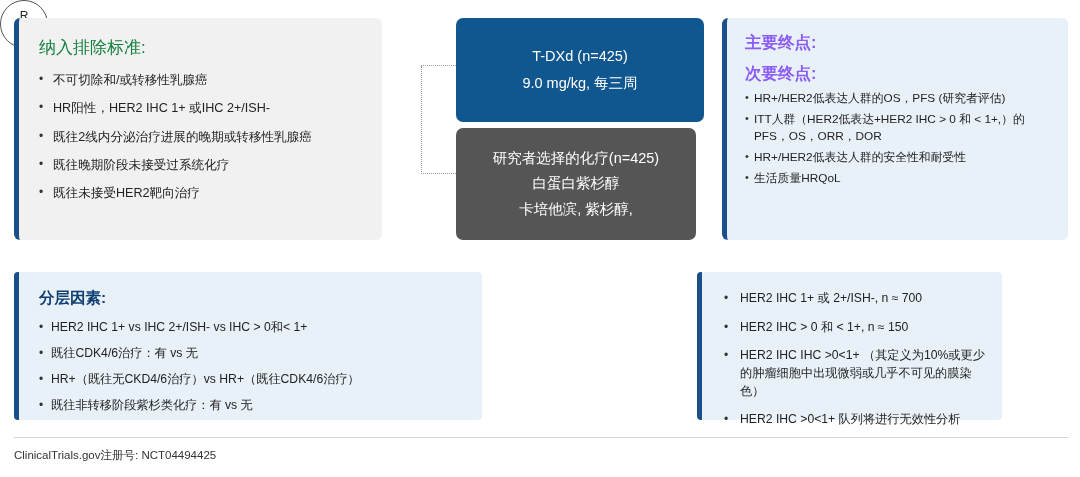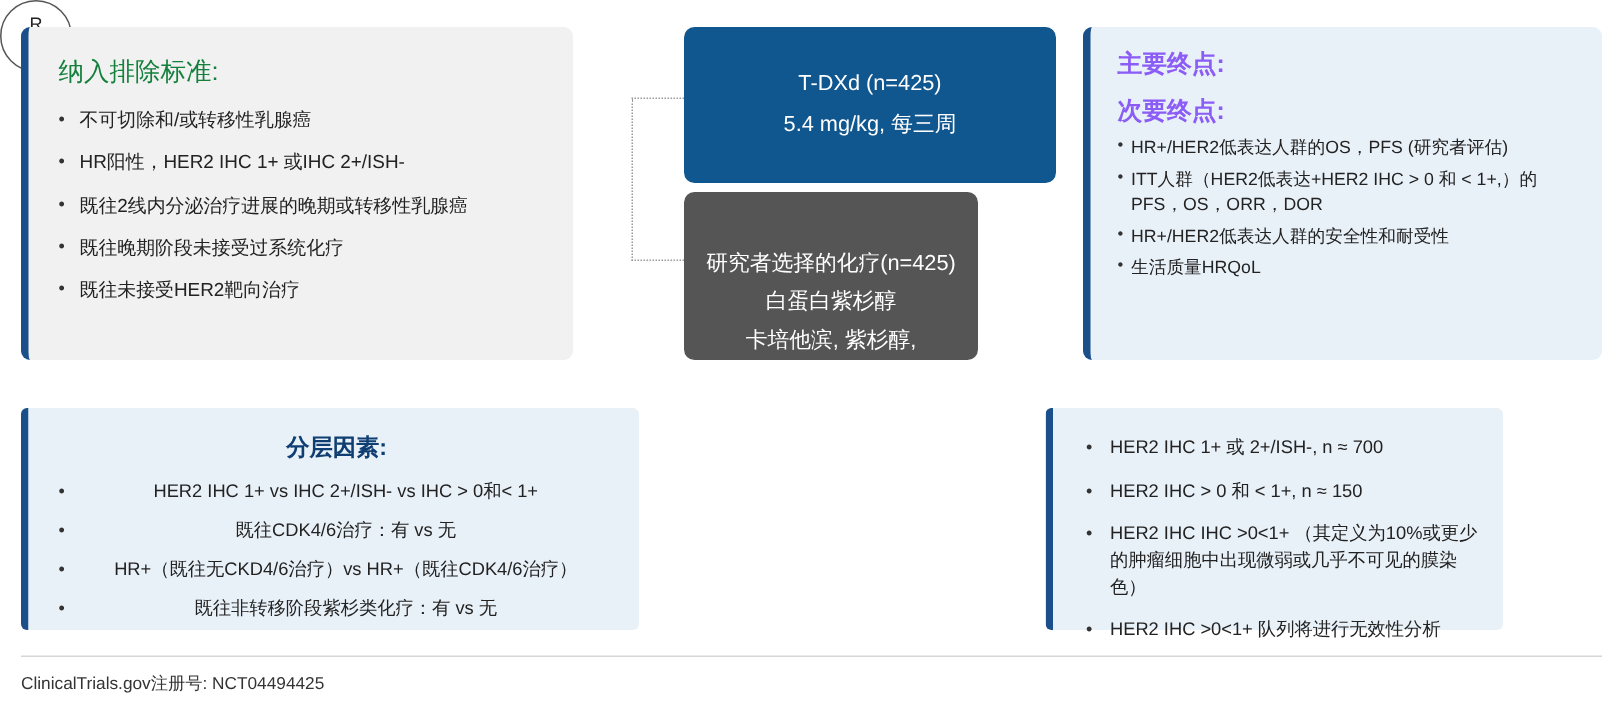--- a/index.html
+++ b/index.html
@@ -120,29 +120,29 @@
     flex-direction: column;
     align-items: center;
     justify-content: center;
     text-align: center;
     font-size: 14.5px;
     line-height: 1.85;
   }
   #arm-chemo {
     left: 456px;
     top: 128px;
-    width: 196px;
+    width: 240px;
     height: 112px;
     background: #555555;
     border-radius: 7px;
     color: #ffffff;
     display: flex;
     flex-direction: column;
     align-items: center;
-    justify-content: flex-end;
+    justify-content: center;
     text-align: center;
     font-size: 14.5px;
     line-height: 1.75;
   }
 
   
   #endpoints {
     left: 722px;
     top: 18px;
     width: 346px;
@@ -180,27 +180,26 @@
     left: 0;
     top: 0;
     color: #333;
     font-size: 11px;
   }
 
   
   #stratification {
     left: 14px;
     top: 272px;
-    width: 412px;
+    width: 468px;
     height: 148px;
     background: #e9f1f8;
     border-left: 5px solid #1b4f8a;
     border-radius: 4px;
     padding: 16px 16px 10px 20px;
-    text-align: center;
   }
   #stratification .box-title {
     color: #0f3f72;
     font-size: 15.5px;
     font-weight: bold;
     margin-bottom: 10px;
   }
   #stratification ul {
     margin: 0;
     padding: 0;
@@ -291,21 +290,21 @@
 <div class="conn" id="conn-top"></div>
 <div class="conn" id="conn-bottom"></div>
 
 <div id="randomization">
   <span>R</span>
   <span>1:1</span>
 </div>
 
 <div class="panel" id="arm-tdxd">
   <div>T-DXd (n=425)</div>
-  <div>5.4 mg/kg, 每三周</div>
+  <div>9.0 mg/kg, 每三周</div>
 </div>
 
 <div class="panel" id="arm-chemo">
   <div>研究者选择的化疗(n=425)</div>
   <div>白蛋白紫杉醇</div>
   <div>卡培他滨, 紫杉醇,</div>
 </div>
 
 <div class="panel" id="endpoints">
   <div class="box-title">主要终点:</div>

